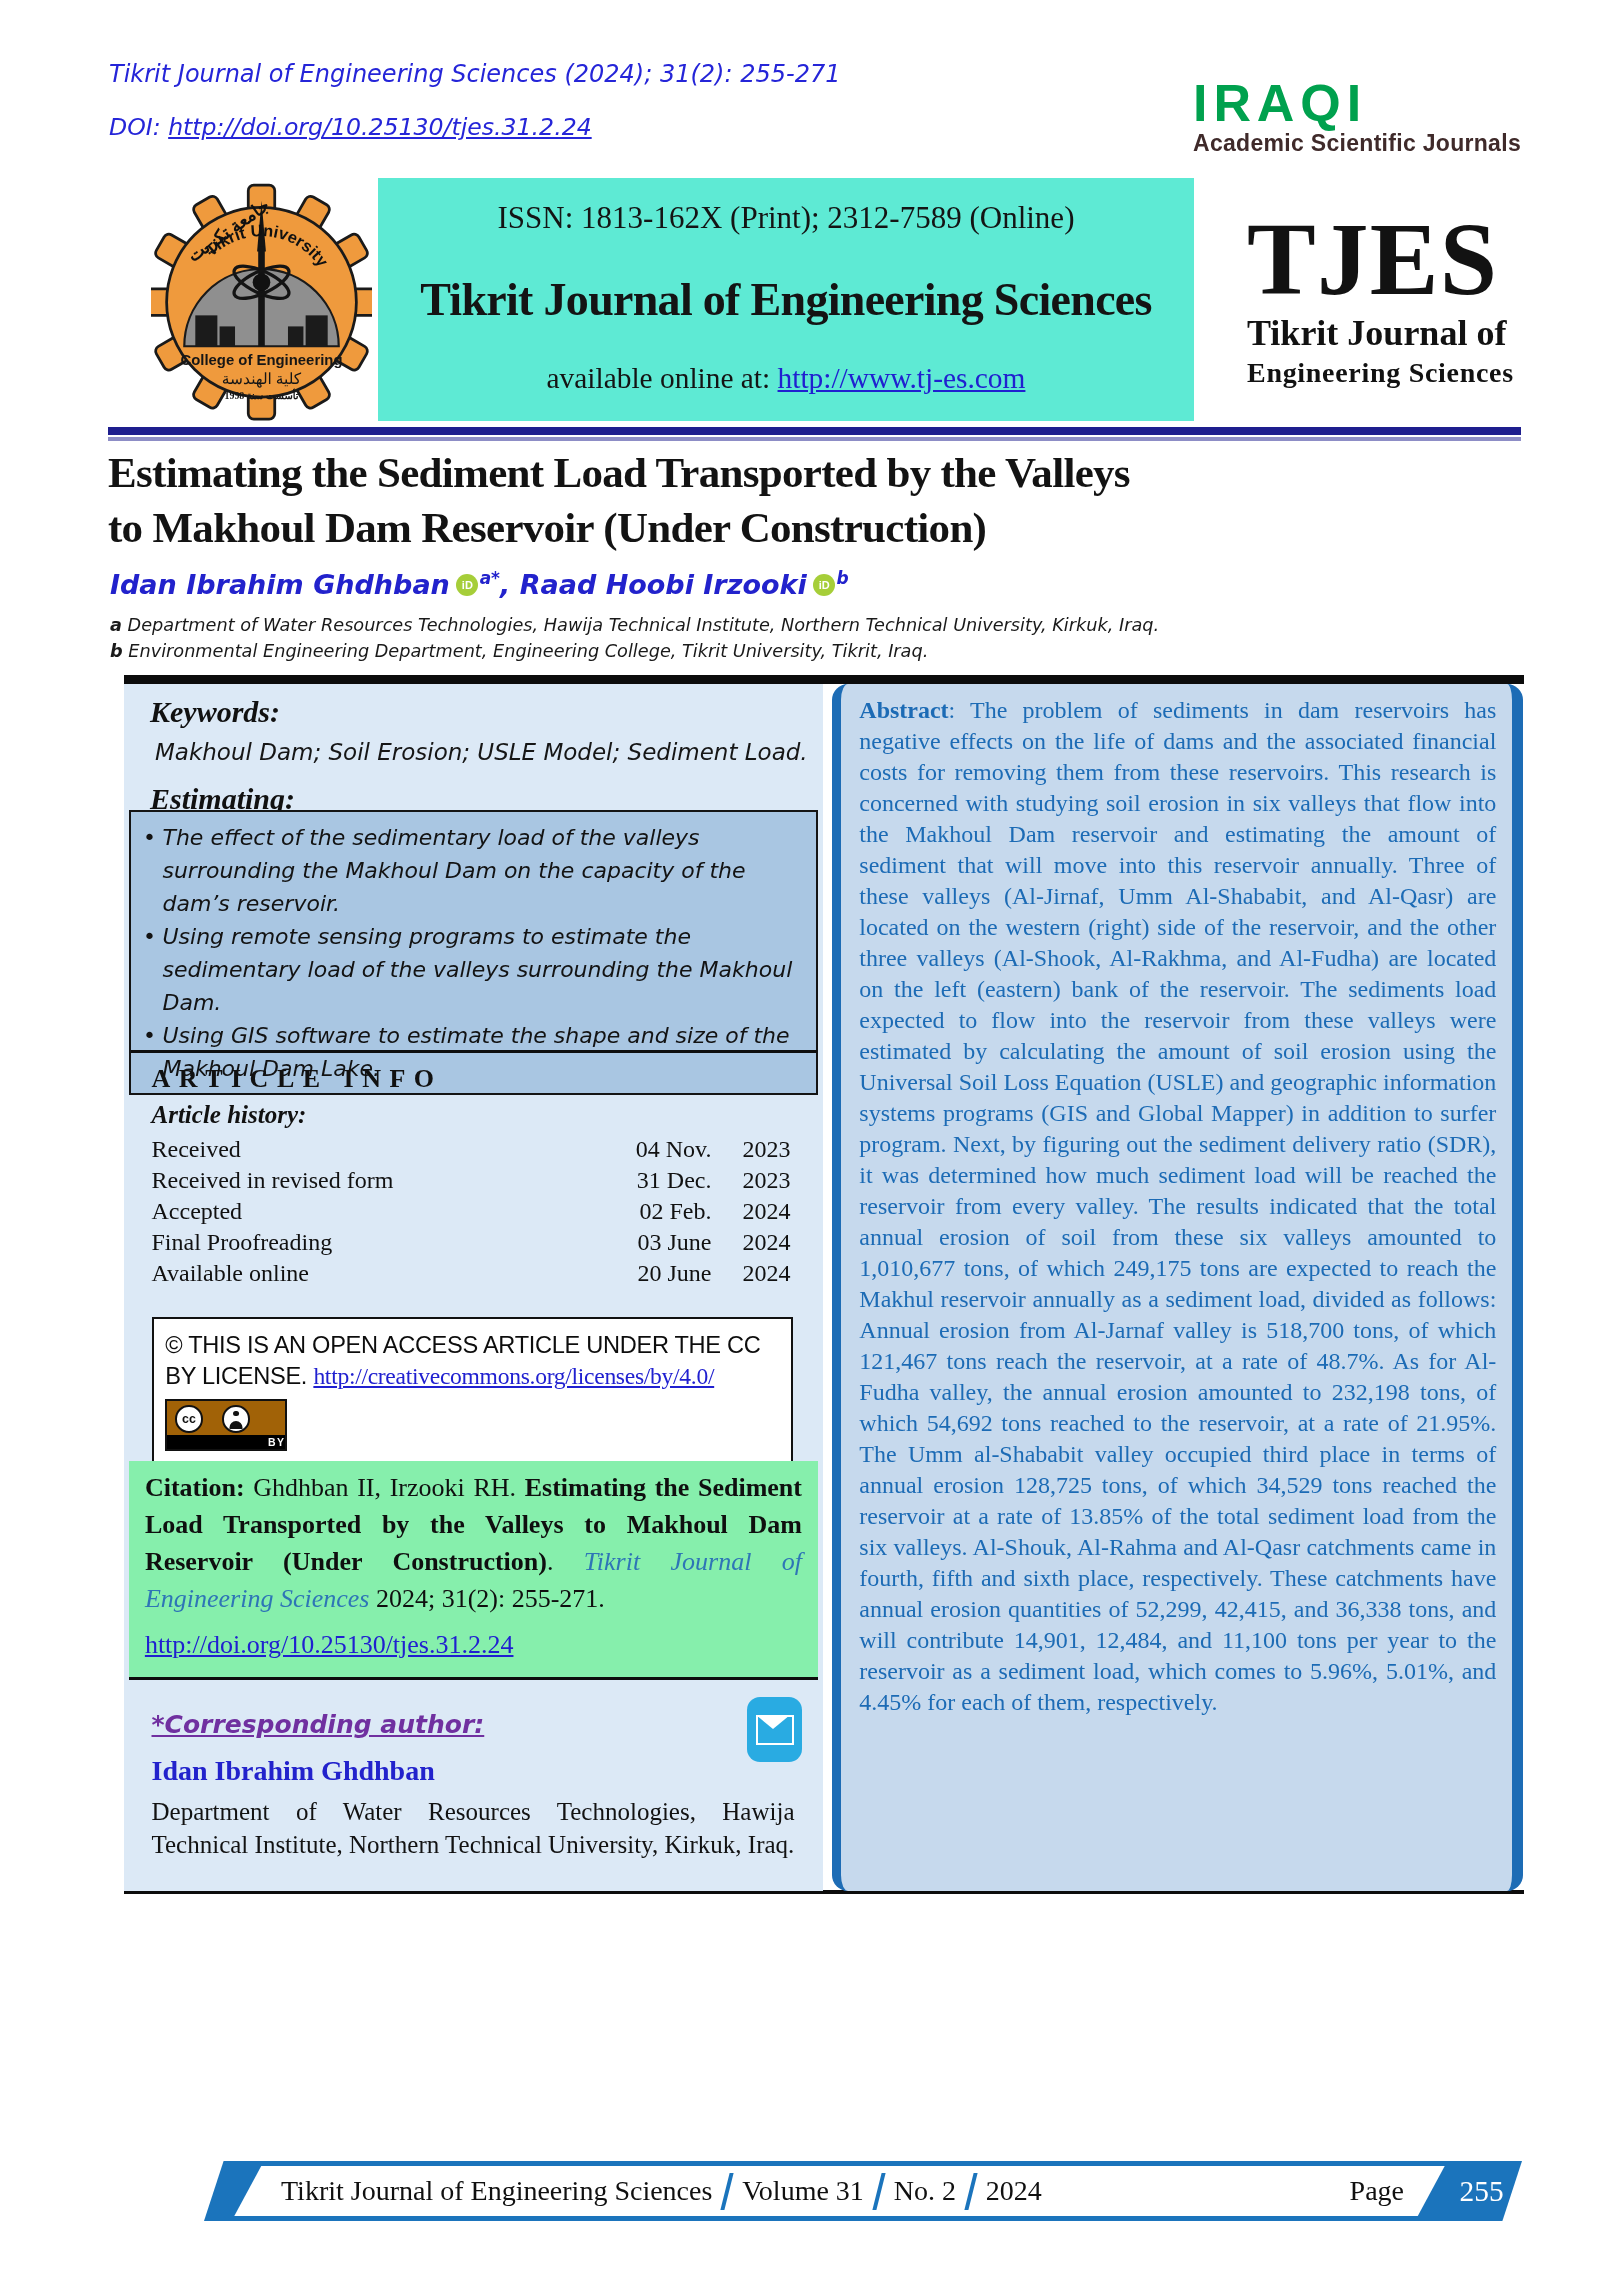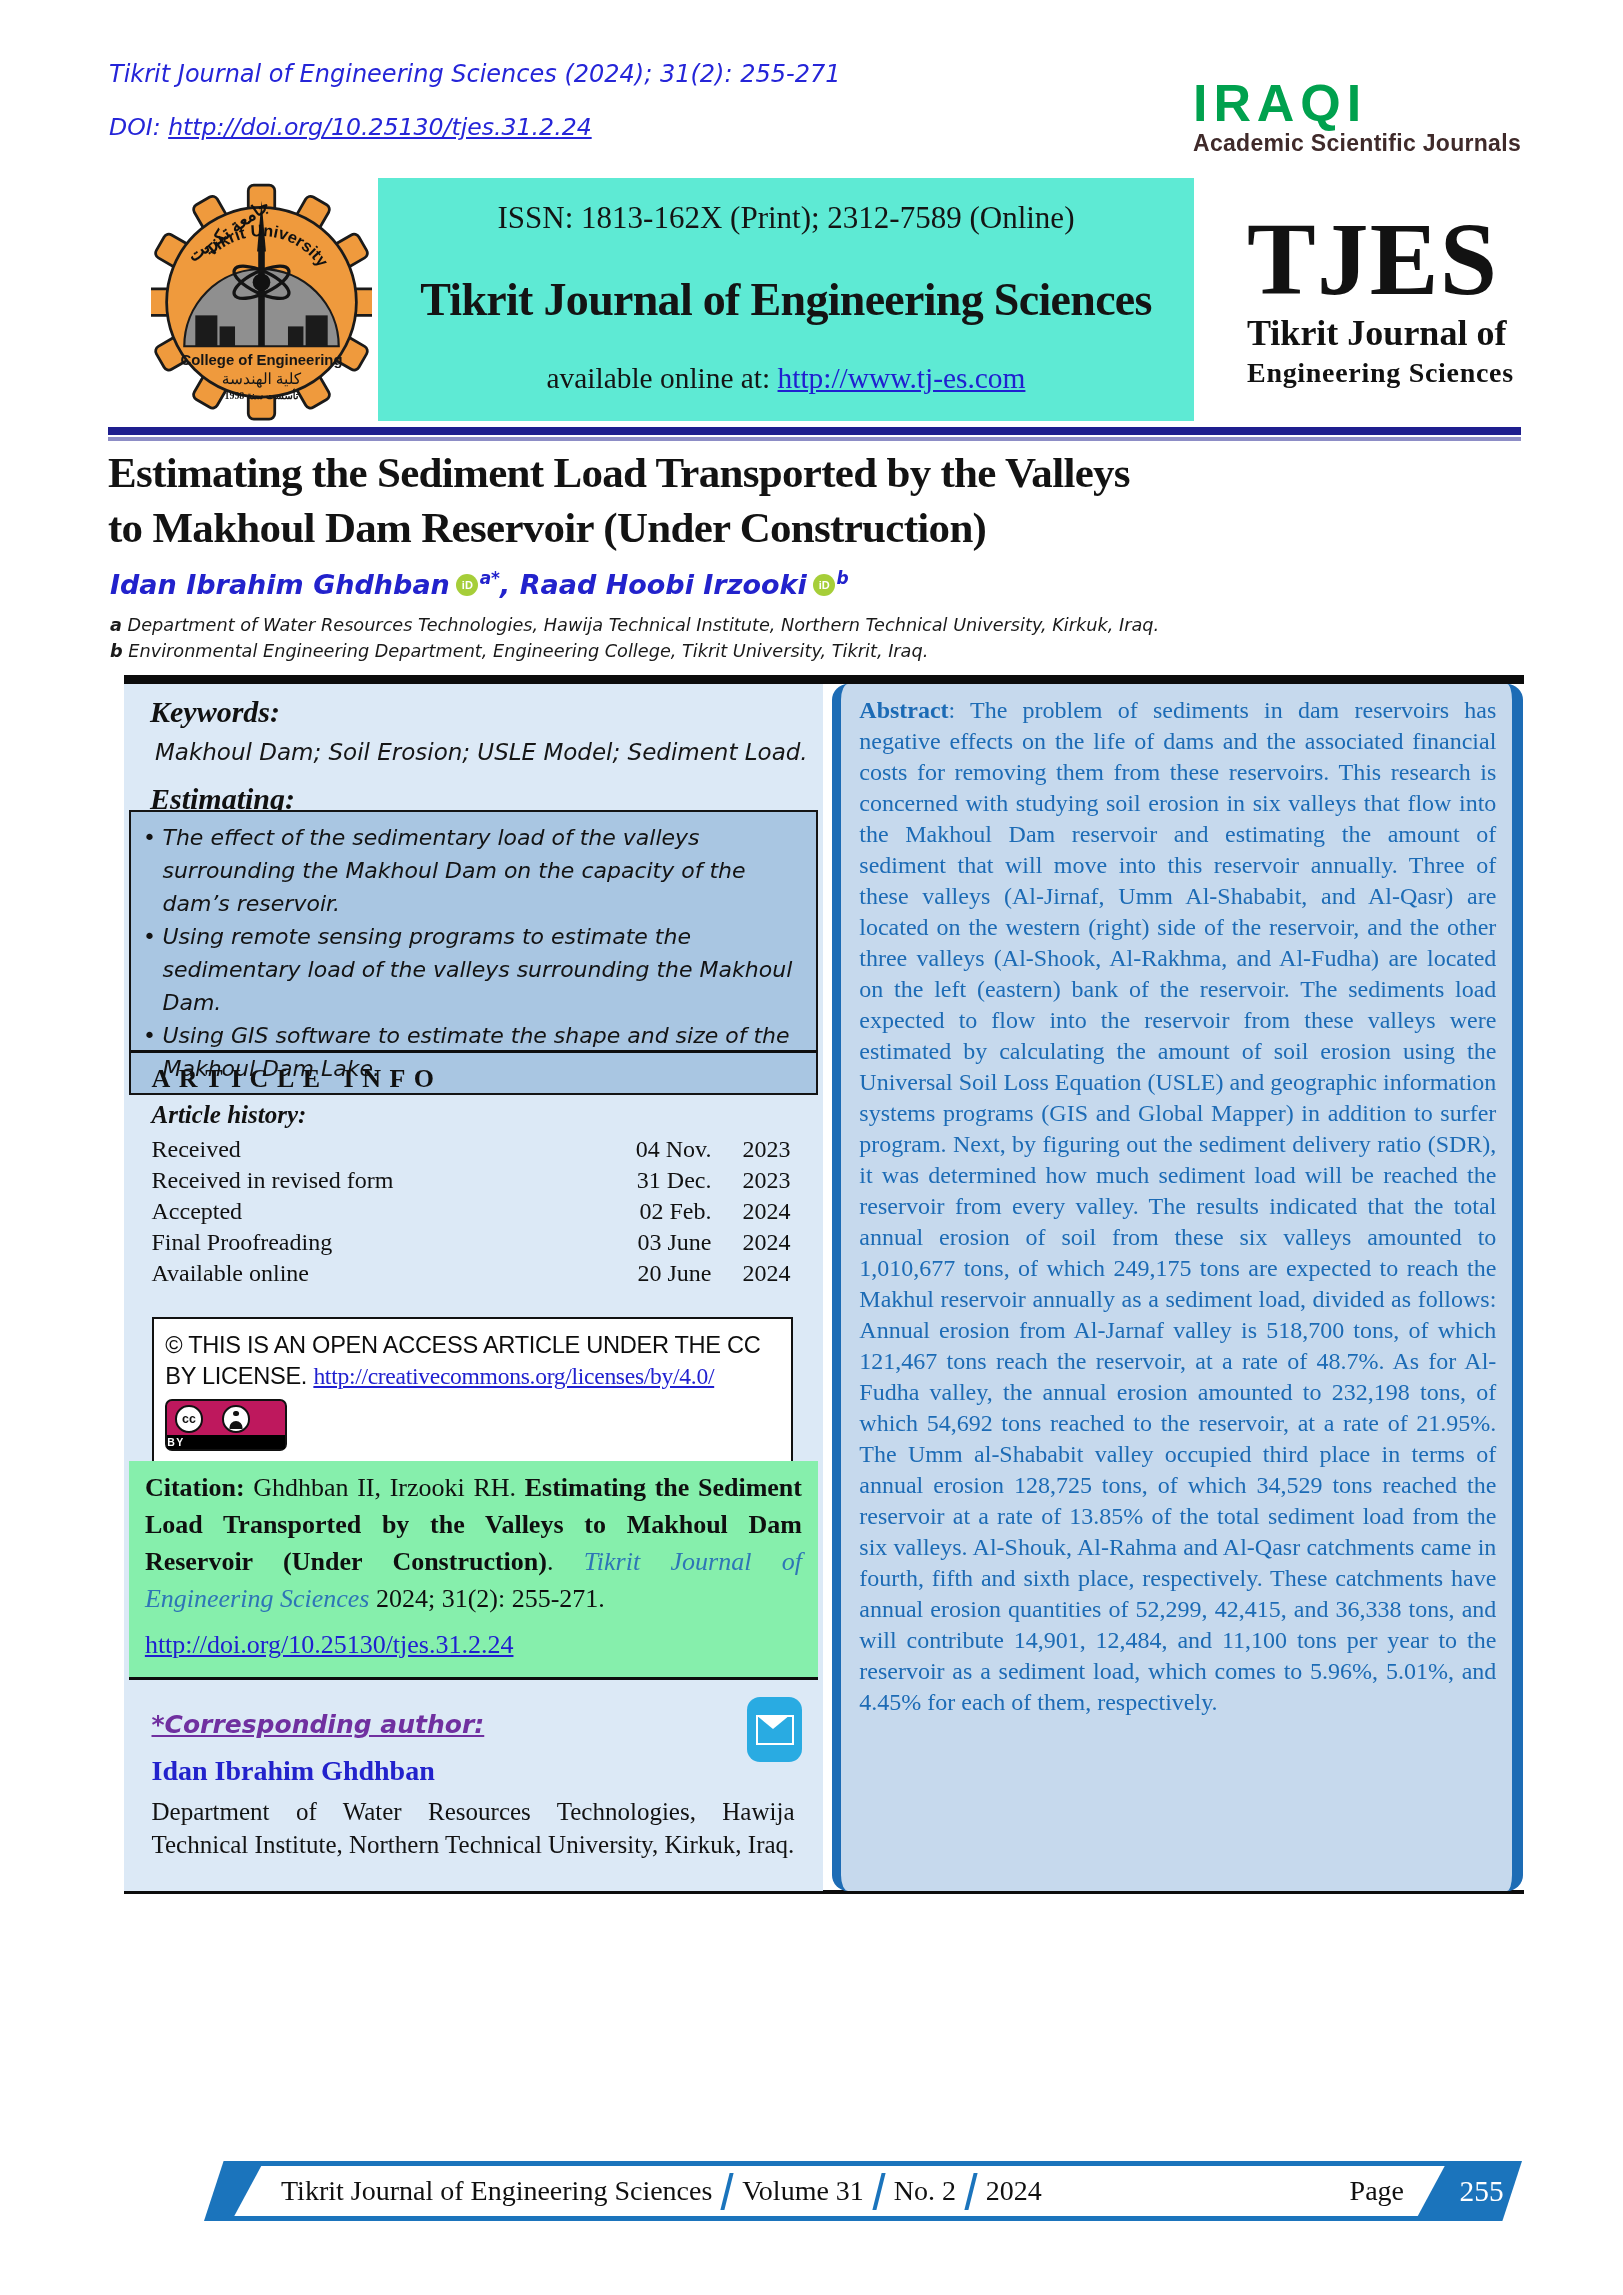--- a/index.html
+++ b/index.html
@@ -51,26 +51,26 @@
   .ainfo{left:27.5px;top:380px;font-size:26px;font-weight:600;letter-spacing:8.5px;color:#111;}
   .ahist{left:27.5px;top:417px;font:italic 700 25px "Liberation Serif",serif;color:#111;}
   .hist-rows{left:27.5px;top:450px;width:calc(100% - 60px);}
   .hist-row{display:flex;font-size:24px;line-height:31px;color:#111;}
   .hist-row .lbl{flex:1;}
   .hist-row .dt{width:111px;text-align:right;}
   .hist-row .yr{width:79px;text-align:right;}
   .oa-box{left:27.5px;top:633px;width:calc(100% - 58px);box-sizing:border-box;background:#fff;border:2.6px solid #111;padding:10.5px 11.8px 9.2px;}
   .oa-text{font:500 23.6px/31px "Liberation Sans",sans-serif;color:#0d0d0d;letter-spacing:-0.3px;}
   .oa-text .link{font-family:"Liberation Serif",serif;color:#2020d0;text-decoration:underline;}
-  .cc-badge{position:relative;margin-top:7.9px;width:118px;height:48px;background:#be185d;border:2px solid #111;border-radius:7px;}
+  .cc-badge{position:relative;margin-top:7.9px;width:118px;height:48px;background:#a16207;border:2px solid #111;border-radius:0;}
   .cc-circle{position:absolute;top:3.9px;left:7.9px;width:23.6px;height:23.6px;border:2.6px solid #111;border-radius:50%;background:#fff;display:flex;align-items:center;justify-content:center;font:700 12.4px "Liberation Sans",sans-serif;color:#111;}
   .cc-person{position:absolute;top:3.9px;left:55px;width:23.6px;height:23.6px;border:2.6px solid #111;border-radius:50%;background:#fff;}
   .cc-person::before{content:"";position:absolute;top:3.3px;left:50%;transform:translateX(-50%);width:5.9px;height:5.9px;border-radius:50%;background:#111;}
   .cc-person::after{content:"";position:absolute;bottom:2px;left:50%;transform:translateX(-50%);width:13px;height:7.9px;border-radius:6.5px 6.5px 0 0;background:#111;}
-  .cc-strip{position:absolute;left:0;right:0;bottom:0;height:14.4px;background:#000;color:#fff;font:700 10.5px/14.4px "Liberation Sans",sans-serif;text-align:left;letter-spacing:1.3px;}
+  .cc-strip{position:absolute;left:0;right:0;bottom:0;height:14.4px;background:#000;color:#fff;font:700 10.5px/14.4px "Liberation Sans",sans-serif;text-align:right;letter-spacing:1.3px;}
   .cit-box{left:5.2px;top:777px;width:calc(100% - 10.5px);box-sizing:border-box;background:#86efac;border-bottom:3.9px solid #0d0d0d;padding:7.9px 15.7px 14.4px;font-size:26px;line-height:37px;color:#0f0f0f;text-align:justify;}
   .cit-box .b{font-weight:700;}
   .cit-box .jr{color:#2e75b6;font-style:italic;}
   .cit-box .doi{display:block;margin-top:9.2px;color:#2020d0;text-decoration:underline;text-align:left;}
   .corr-label{left:27.5px;top:1026px;font:italic 700 25px "DejaVu Sans",sans-serif;color:#7030a0;text-decoration:underline;}
   .corr-name{left:27.5px;top:1071px;font-size:28px;font-weight:700;color:#2222cc;}
   .corr-addr{left:27.5px;top:1111px;width:calc(100% - 56px);font-size:25px;line-height:33px;color:#121212;text-align:justify;}
   .mail-btn{left:623px;top:1013px;width:55px;height:65px;background:#29abe2;border-radius:13px;display:flex;align-items:center;justify-content:center;cursor:pointer;}
   .mail-env{width:34px;height:26px;border:2.6px solid #fff;position:relative;}
   .mail-env::before{content:"";position:absolute;top:-1.3px;left:-1.3px;width:0;height:0;border-left:17px solid transparent;border-right:17px solid transparent;border-top:14.4px solid #fff;}

